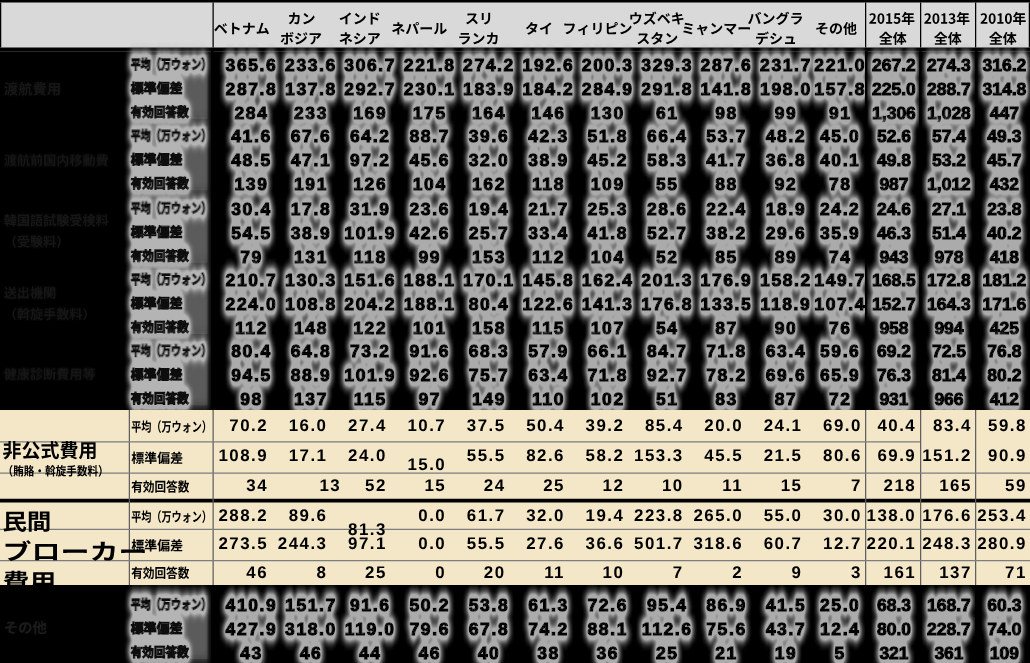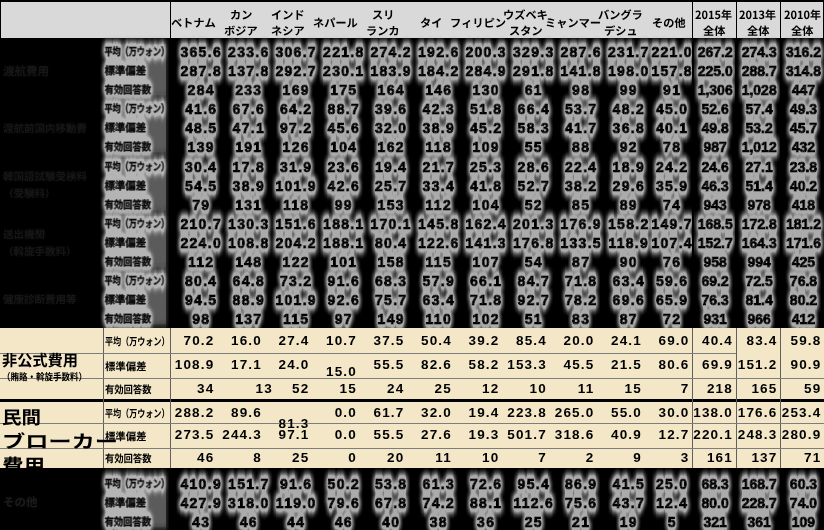--- a/index.html
+++ b/index.html
@@ -623,24 +623,24 @@
       <g transform="scale(0.9788,1)">
         <use href="#hyojun" fill="#000"></use>
       </g>
     </svg>
     <div class="cell num" style="left:169.5px;top:423.0px;width:45.0px;height:24.5px;line-height:24.5px">273.5</div>
     <div class="cell num" style="left:217.0px;top:423.0px;width:45.0px;height:24.5px;line-height:24.5px">244.3</div>
     <div class="cell num" style="left:264.5px;top:423.0px;width:45.0px;height:24.5px;line-height:24.5px">97.1</div>
     <div class="cell num" style="left:312.0px;top:423.0px;width:45.0px;height:24.5px;line-height:24.5px">0.0</div>
     <div class="cell num" style="left:359.5px;top:423.0px;width:45.0px;height:24.5px;line-height:24.5px">55.5</div>
     <div class="cell num" style="left:407.0px;top:423.0px;width:45.0px;height:24.5px;line-height:24.5px">27.6</div>
-    <div class="cell num" style="left:454.5px;top:423.0px;width:45.0px;height:24.5px;line-height:24.5px">19.3</div>
+    <div class="cell num" style="left:454.5px;top:423.0px;width:45.0px;height:24.5px;line-height:24.5px">36.6</div>
     <div class="cell num" style="left:502.0px;top:423.0px;width:45.0px;height:24.5px;line-height:24.5px">501.7</div>
     <div class="cell num" style="left:549.5px;top:423.0px;width:45.0px;height:24.5px;line-height:24.5px">318.6</div>
-    <div class="cell num" style="left:597.0px;top:423.0px;width:45.0px;height:24.5px;line-height:24.5px">40.9</div>
+    <div class="cell num" style="left:597.0px;top:423.0px;width:45.0px;height:24.5px;line-height:24.5px">60.7</div>
     <div class="cell num" style="left:644.5px;top:423.0px;width:45.0px;height:24.5px;line-height:24.5px">12.7</div>
     <div class="cell num" style="left:692.0px;top:423.0px;width:41.0px;height:24.5px;line-height:24.5px">220.1</div>
     <div class="cell num" style="left:735.5px;top:423.0px;width:42.0px;height:24.5px;line-height:24.5px">248.3</div>
     <div class="cell num" style="left:780.0px;top:423.0px;width:41.5px;height:24.5px;line-height:24.5px">280.9</div>
     <svg class="lab" style="left:105.0px;top:450.2px" width="46.5" height="15.3" viewBox="0 0 46.5 15.3">
       <g transform="scale(0.8774,1)">
         <use href="#yuko" fill="#000"></use>
       </g>
     </svg>
     <div class="cell num" style="left:169.5px;top:447.5px;width:45.0px;height:20.5px;line-height:20.5px">46</div>

